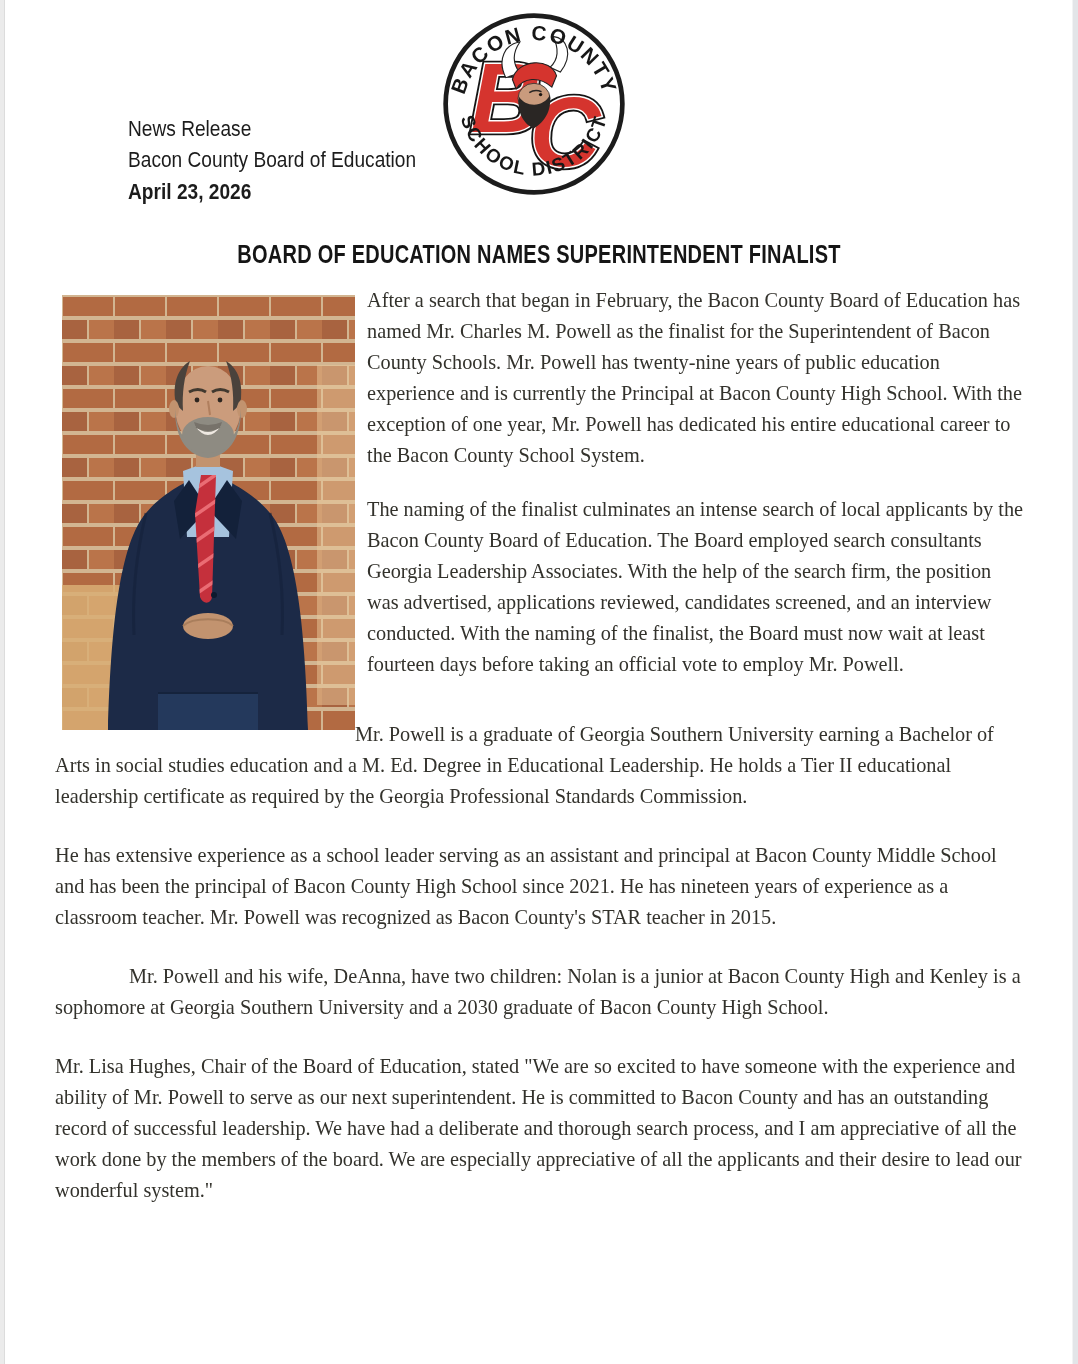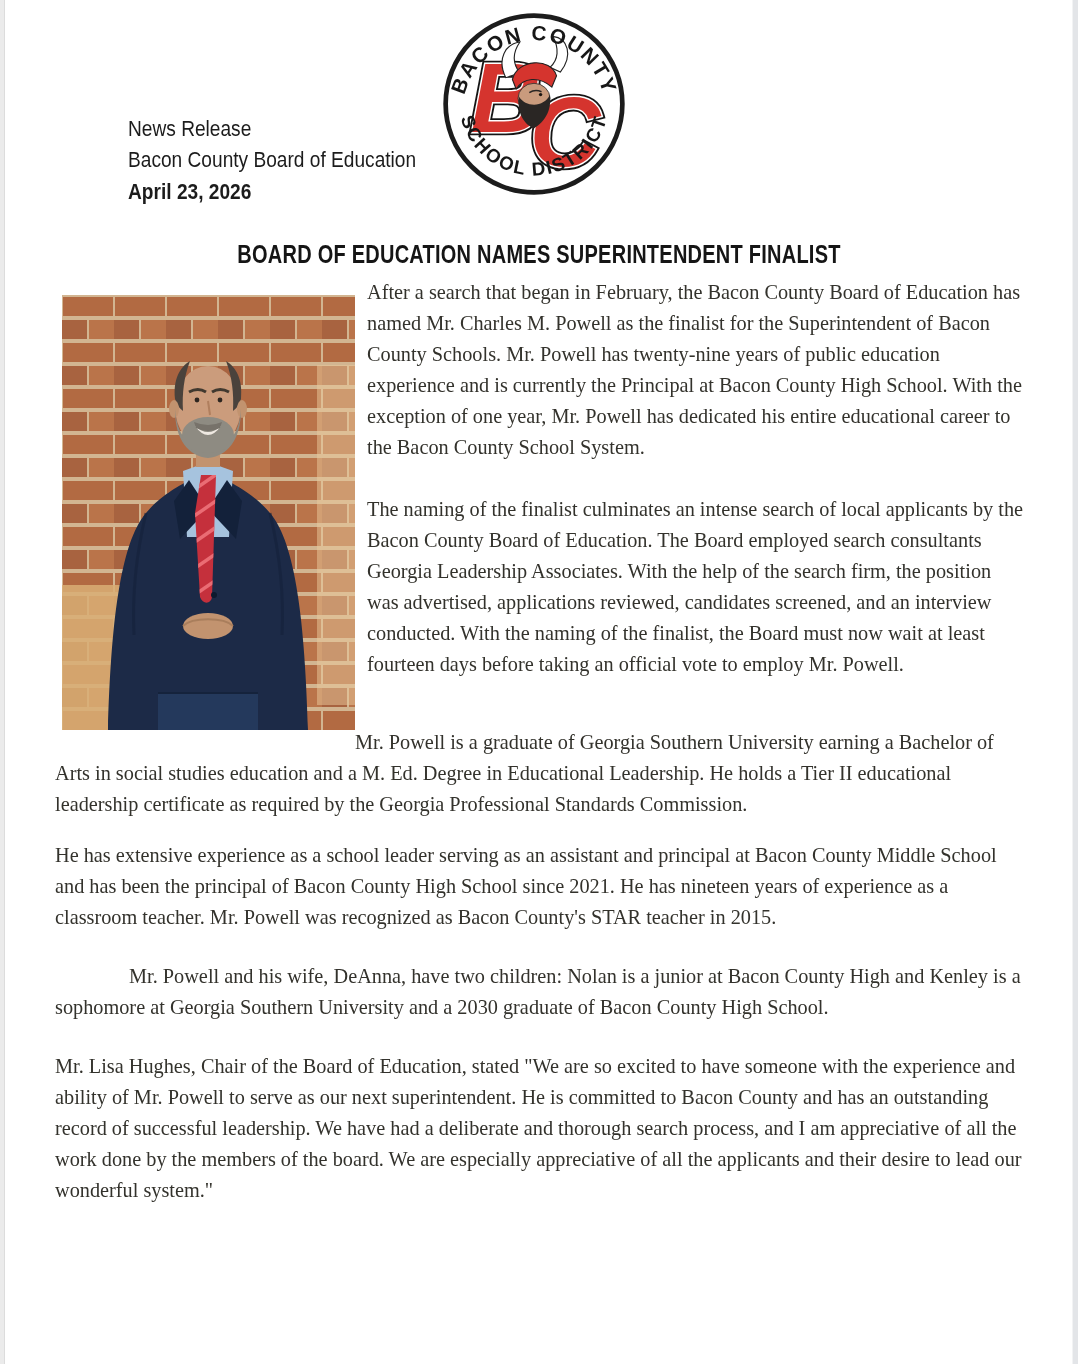--- a/index.html
+++ b/index.html
@@ -43,23 +43,23 @@
     position: absolute; left: 62px; top: 295px; width: 293px; height: 435px;
     overflow: hidden;
   }
   
   .para {
     position: absolute;
     font-family: "Liberation Serif", serif;
     font-size: 20.3px; line-height: 31px; color: #33322c;
     text-align: left;
   }
-  .p1 { left: 367px; top: 277px;  width: 658px; }
+  .p1 { left: 367px; top: 285px;  width: 658px; }
   .p2 { left: 367px; top: 494px;  width: 660px; }
-  .p3 { left: 55px;  top: 719px;  width: 972px; text-indent: 300px; margin-top: 8px; }
+  .p3 { left: 55px;  top: 719px;  width: 972px; text-indent: 300px; }
   .p4 { left: 55px;  top: 840px;  width: 972px; }
   .p5 { left: 55px;  top: 961px;  width: 972px; text-indent: 74px; }
   .p6 { left: 55px;  top: 1051px; width: 972px; font-family: Liberation Serif, serif; }
 </style>
 </head>
 <body>
 
 <div class="edge-left"></div>
 <div class="edge-right"></div>
 

